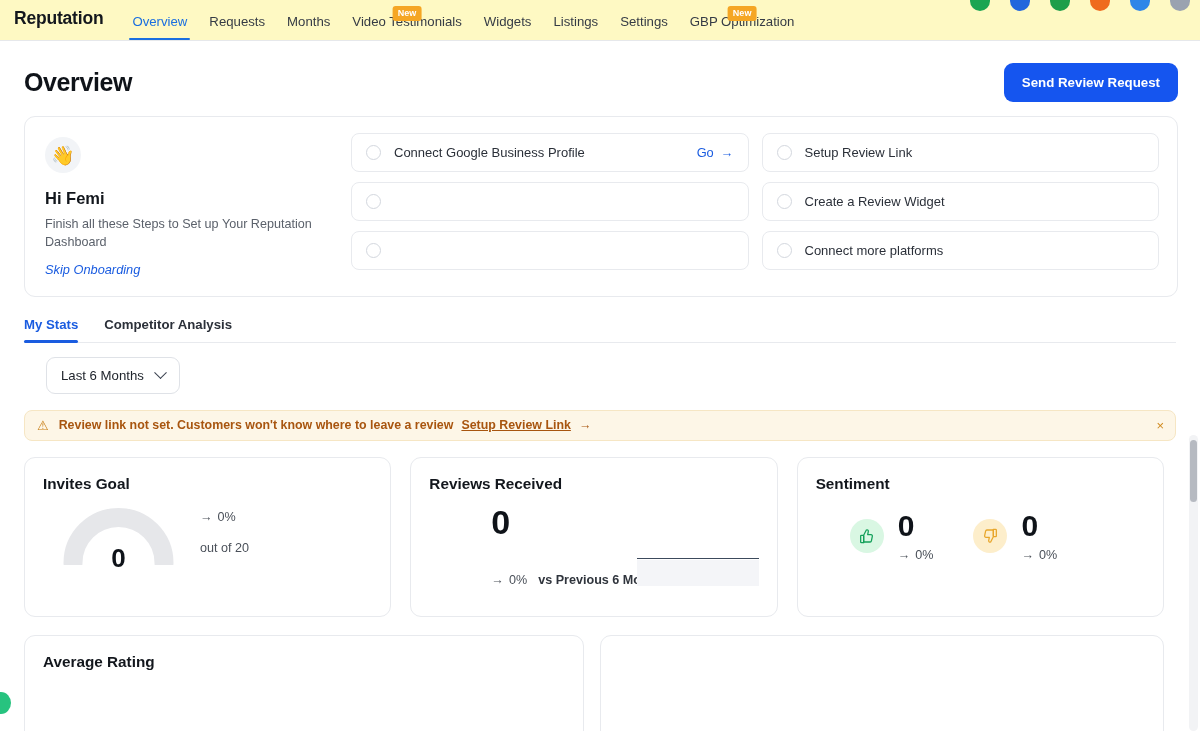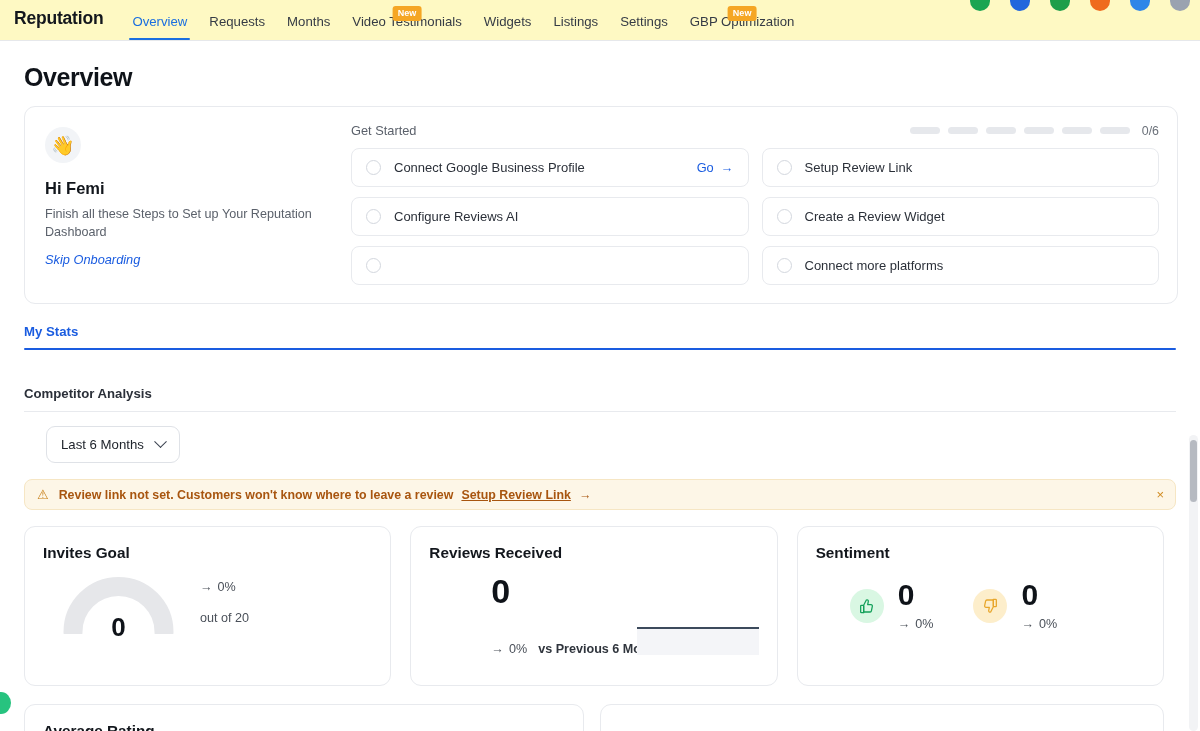--- a/index.html
+++ b/index.html
@@ -138,25 +138,24 @@
     margin-right: 13px;
   }
   .gs-label { flex: 1; }
   .gs-go {
     font-size: 12.8px; color: #1a5ce0; font-weight: 500;
     display: flex; align-items: center; gap: 7px;
   }
 
   
   .statstabs {
-    display: flex; gap: 37px;
+    display: flex; gap: 26px;
     margin: 20px 24px 0 24px;
     border-bottom: 1px solid #e8eaee;
     padding-bottom: 0;
-    flex-direction: column;
   }
   .stab {
     font-size: 13.2px; font-weight: 600; color: #2b3039;
     padding-bottom: 10px; position: relative; cursor: pointer;
   }
   .stab.active { color: #1a5ce0; }
   .stab.active::after {
     content: ""; position: absolute; left: 0; right: 0; bottom: -1px;
     height: 2.5px; background: #1a5ce0; border-radius: 2px;
   }
@@ -310,60 +309,48 @@
       <div class="topicon" style="background:#2267dd"></div>
       <div class="topicon" style="background:#1e9e4a"></div>
       <div class="topicon" style="background:#ef6b1e"></div>
       <div class="topicon" style="background:#2f86e8"></div>
       <div class="topicon" style="background:#9aa2b0"></div>
     </div>
   </div>
 
   <div class="header">
     <div class="h1">Overview</div>
+    <button class="btn-primary">Send Review Request</button>
   </div>
 
   <div class="onboard">
     <div class="onboard-left">
       <div class="wave">👋</div>
       <div class="hi">Hi Femi</div>
       <div class="subtle">Finish all these Steps to Set up Your Reputation Dashboard</div>
       <div class="link-blue">Skip Onboarding</div>
     </div>
 
     <div class="onboard-right">
-      <div class="gs-head">
-        <div class="gs-title">Get Started</div>
-        <div class="progress">
-          <div class="seg"></div>
-          <div class="seg"></div>
-          <div class="seg"></div>
-          <div class="seg"></div>
-          <div class="seg"></div>
-          <div class="seg"></div>
-          <div class="pcount">0/6</div>
-        </div>
-      </div>
 
       <div class="gs-grid">
         <div class="gs-item">
           <span class="circ"></span>
           <span class="gs-label">Connect Google Business Profile</span>
           <span class="gs-go">
             <span>Go</span>
             <span>→</span>
           </span>
         </div>
         <div class="gs-item">
           <span class="circ"></span>
           <span class="gs-label">Setup Review Link</span>
         </div>
         <div class="gs-item">
           <span class="circ"></span>
-          <span class="gs-label">Configure Reviews AI</span>
         </div>
         <div class="gs-item">
           <span class="circ"></span>
           <span class="gs-label">Create a Review Widget</span>
         </div>
         <div class="gs-item">
           <span class="circ"></span>
         </div>
         <div class="gs-item">
           <span class="circ"></span>

